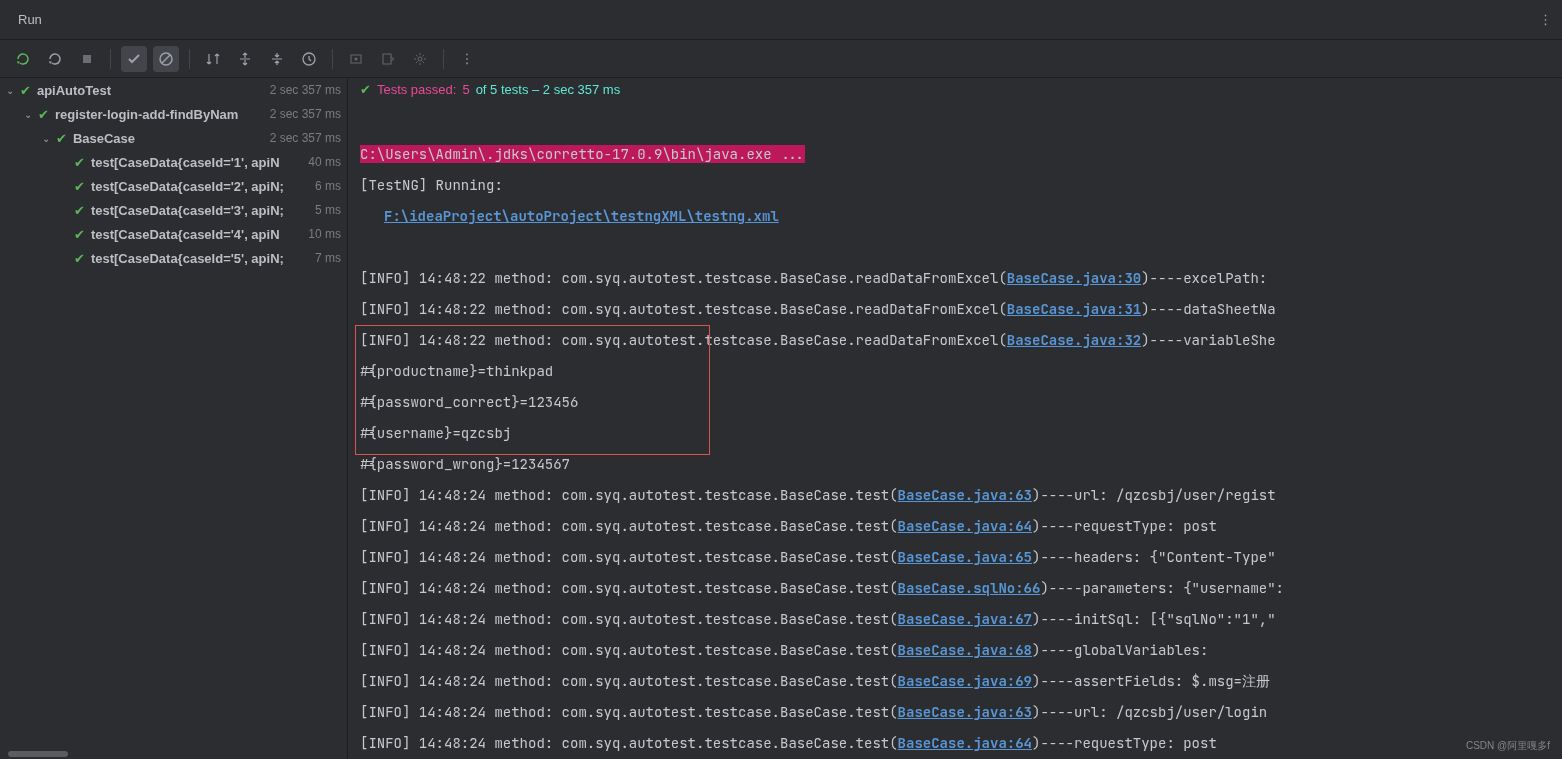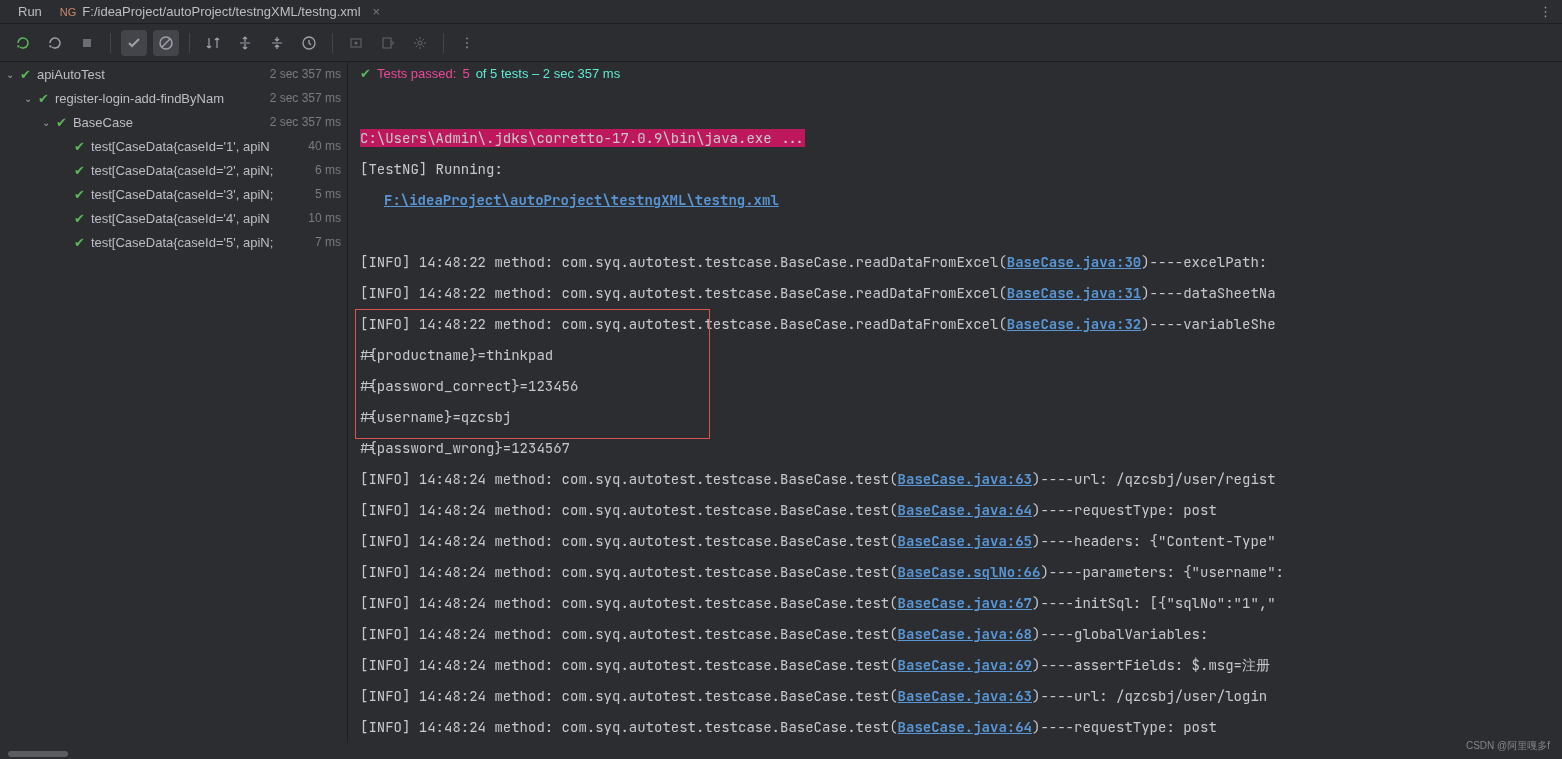--- a/index.html
+++ b/index.html
@@ -1,57 +1,52 @@
 <!DOCTYPE html>
 <html><head>
 <meta charset="utf-8">
 <style>
 * { margin:0; padding:0; box-sizing:border-box; }
 body { background:#2b2d30; color:#bcbec4; font-family:"Segoe UI",Arial,sans-serif; font-size:13px; width:1562px; height:759px; overflow:hidden; position:relative; }
-.header { height:24px; display:flex; align-items:center; padding:0 8px; border-bottom:1px solid #1e1f22; }
+.header { height:40px; display:flex; align-items:center; padding:0 8px; border-bottom:1px solid #1e1f22; }
 .header .run-label { color:#bcbec4; font-size:13px; padding:0 10px; }
 .header .tab { display:flex; align-items:center; gap:6px; padding:0 8px; height:100%; }
 .header .tab .file-icon { color:#c88a6a; font-size:11px; }
 .header .tab .close { color:#7a7c80; margin-left:6px; font-size:13px; }
 .header .kebab { margin-left:auto; color:#9da0a8; letter-spacing:2px; }
 .toolbar { height:38px; display:flex; align-items:center; padding:0 10px; gap:6px; border-bottom:1px solid #1e1f22; }
 .tb-btn { width:26px; height:26px; display:flex; align-items:center; justify-content:center; color:#9da0a8; border-radius:4px; }
 .tb-btn.active { background:#43454a; }
 .tb-sep { width:1px; height:20px; background:#43454a; margin:0 4px; }
 .main { display:flex; height:calc(100% - 78px); }
 .sidebar { width:348px; border-right:1px solid #1e1f22; overflow:hidden; }
 .tree-row { display:flex; align-items:center; height:24px; padding:0 6px; font-size:13px; white-space:nowrap; }
 .tree-row .chev { width:14px; color:#9da0a8; font-size:10px; }
 .tree-row .tick { color:#5bb85b; margin-right:6px; font-size:13px; }
-.tree-row .name { color:#bcbec4; overflow:hidden; text-overflow:clip; }
+.tree-row .name { color:#bcbec4; overflow:hidden; text-overflow:clip;font-weight:bold; }
 .tree-row .dur { margin-left:auto; color:#7a7c80; font-size:12px; padding-left:6px; }
 .console { flex:1; overflow:hidden; position:relative; }
 .status-line { height:24px; display:flex; align-items:center; padding:0 12px; font-size:13px; gap:6px; border-bottom:1px solid #2b2d30; }
 .status-line .tick { color:#5bb85b; }
 .status-line .pass { color:#ec4899; }
 .status-line .dim { color:#5eead4; }
 .output { font-family:"JetBrains Mono",Consolas,monospace; font-size:14px; line-height:31px; padding:6px 12px; white-space:pre; color:#c6c8ce; }
 .output .cmd { background:#be185d; }
 .output .link { color:#5896d6; text-decoration:underline;font-weight:bold; }
 .output .indent { padding-left:24px; }
 .red-box { position:absolute; border:1px solid #d9534f; pointer-events:none; }
 .watermark { position:absolute; right:12px; bottom:6px; color:#9a9ca2; font-size:10px; opacity:.8;margin-left:7px; }
 .bottom-scroll { position:absolute; left:8px; bottom:2px; width:60px; height:6px; background:#5a5c60; border-radius:3px; }
 svg { width:16px; height:16px; }
 </style>
 </head>
 <body>
 
 <div class="header">
   <span class="run-label">Run</span>
-  <div class="tab">
-    <span class="file-icon">NG</span>
-    <span>F:/ideaProject/autoProject/testngXML/testng.xml</span>
-    <span class="close">×</span>
-  </div>
   <span class="kebab">⋮</span>
 </div>
 
 <div class="toolbar">
   <span class="tb-btn">
       <svg viewBox="0 0 16 16">
         <path d="M3 8a5 5 0 1 1 2 4" stroke="#5bb85b" fill="none" stroke-width="1.5"></path>
         <path d="M3 13l-1-3 3 1" fill="#5bb85b"></path>
       </svg>
     </span>

